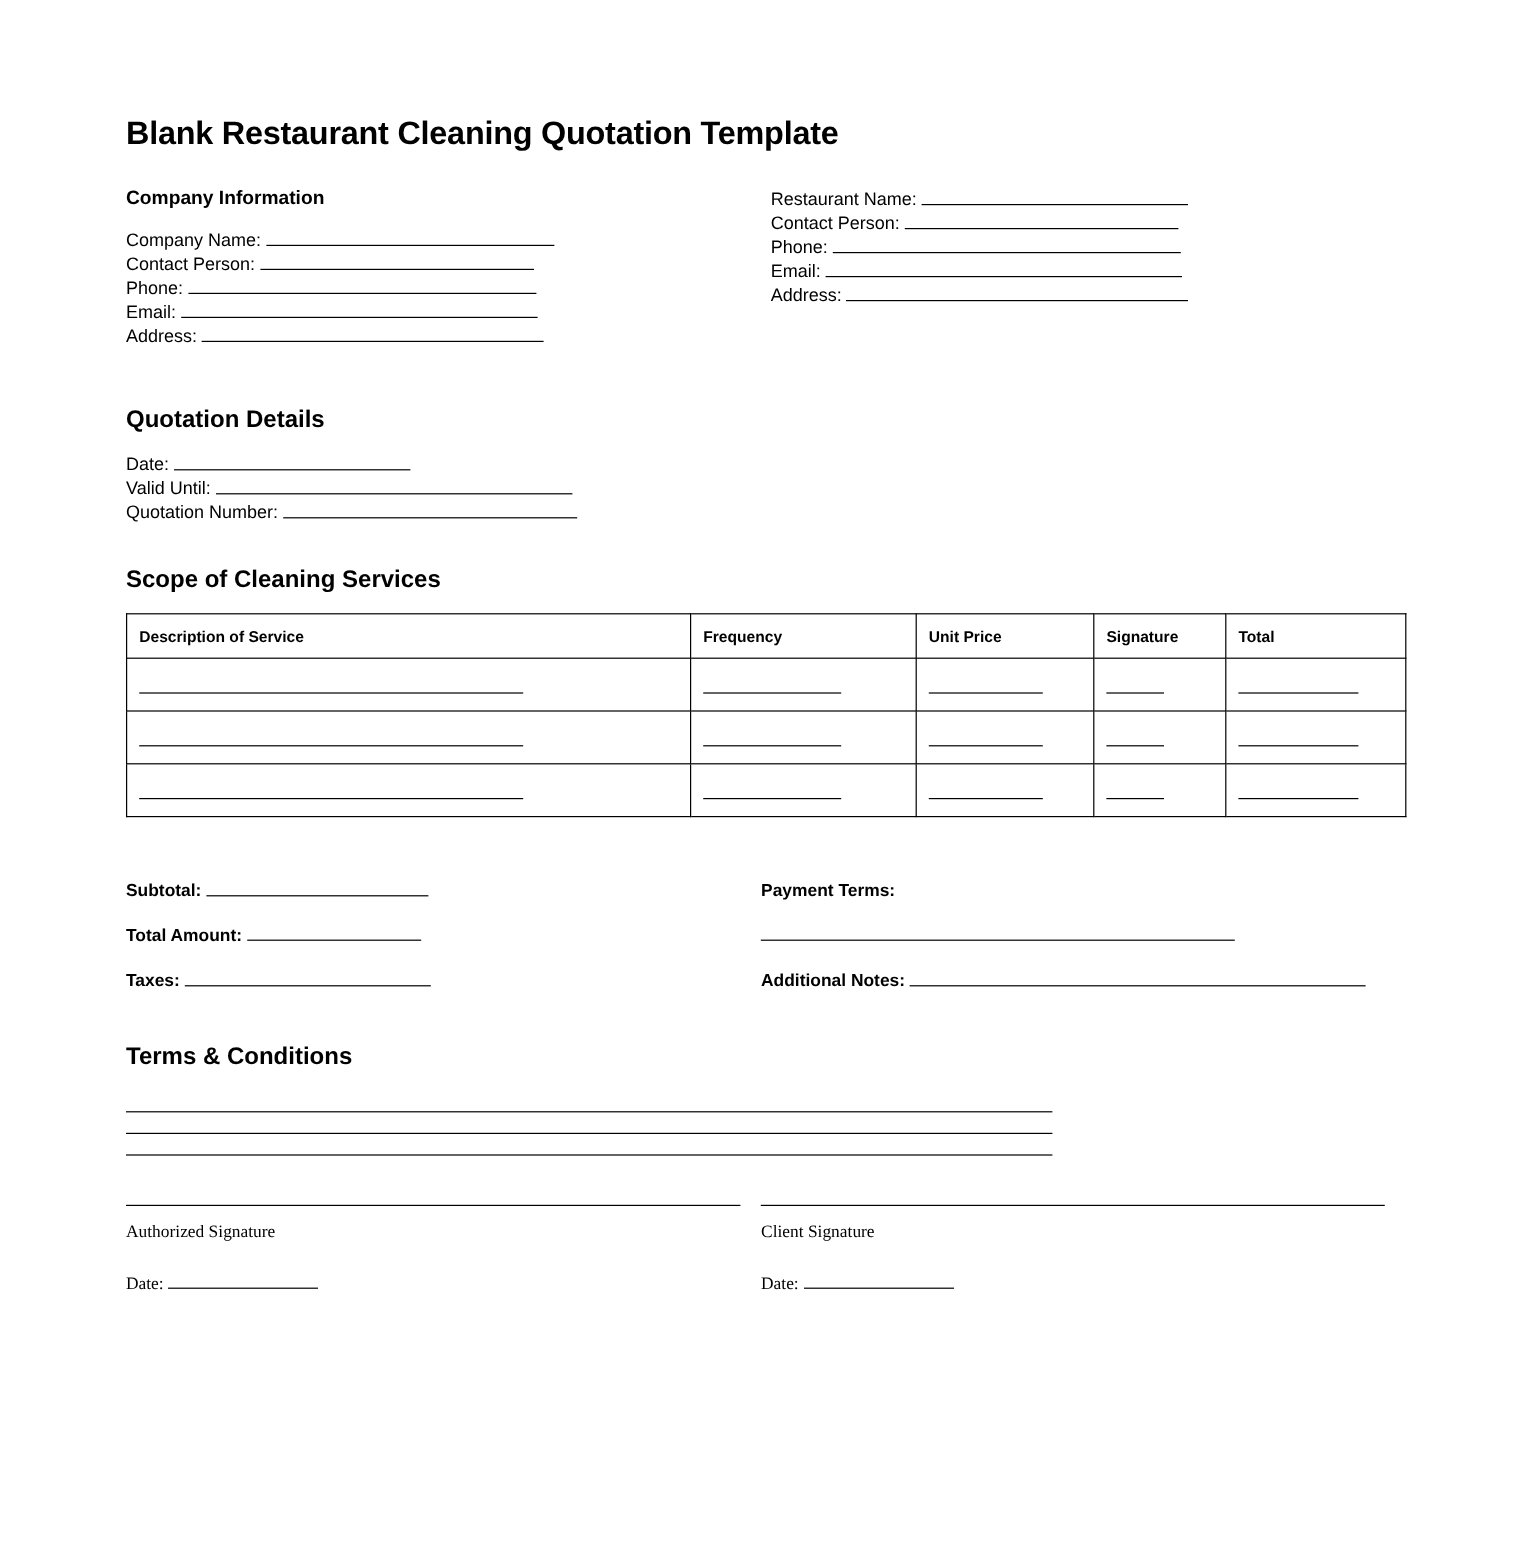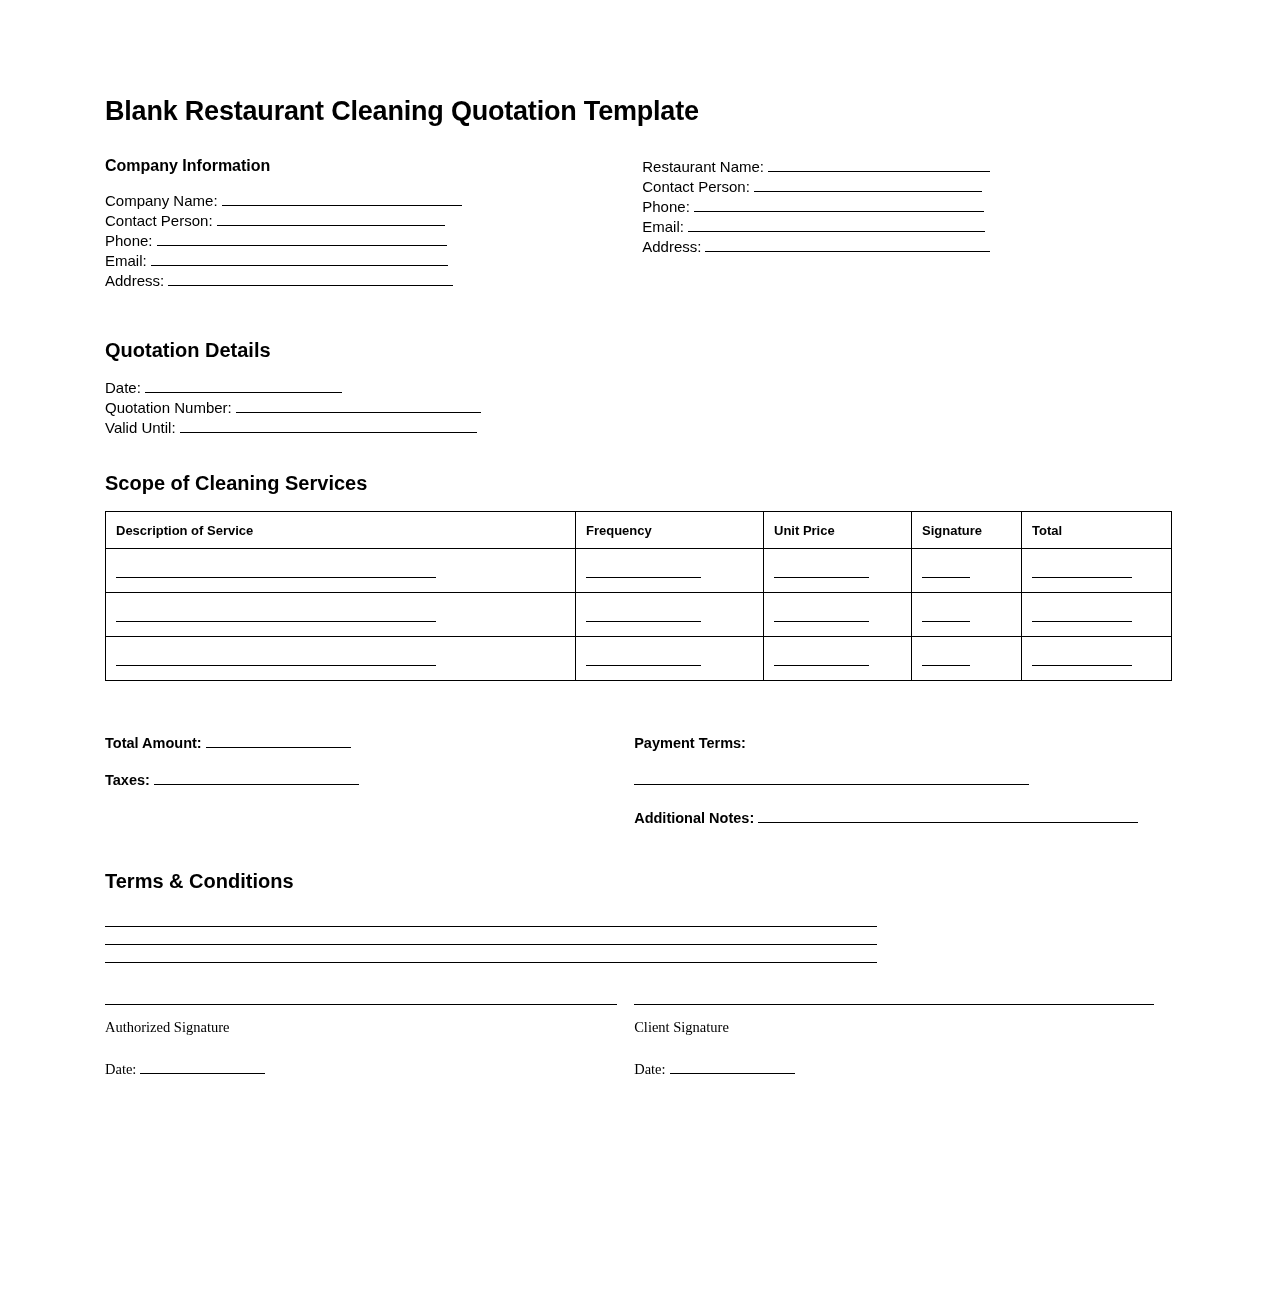--- a/index.html
+++ b/index.html
@@ -182,22 +182,22 @@
       <p class="field-row"><span class="field-label">Email:</span><span class="blank b-300"></span></p>
       <p class="field-row"><span class="field-label">Address:</span><span class="blank b-285"></span></p>
     </div>
   </div>
 
   <div class="spacer-48"></div>
 
   <div>
     <h2 class="section-title">Quotation Details</h2>
     <p class="field-row"><span class="field-label">Date:</span><span class="blank b-200"></span></p>
+    <p class="field-row"><span class="field-label">Valid Until:</span><span class="blank b-300"></span></p>
     <p class="field-row"><span class="field-label">Quotation Number:</span><span class="blank b-245"></span></p>
-    <p class="field-row"><span class="field-label">Valid Until:</span><span class="blank b-300"></span></p>
   </div>
 
   <div class="spacer-34"></div>
 
   <div>
     <h2 class="section-title">Scope of Cleaning Services</h2>
     <table class="services">
       <colgroup>
         <col style="width:470px">
         <col style="width:188px">
@@ -265,20 +265,21 @@
           <td>
               <span class="cellblank cb-100"></span>
             </td>
         </tr>
       </tbody>
     </table>
   </div>
 
   <div class="totals-wrap">
     <div class="totals-left">
+      <p class="bold-field"><span>Subtotal:</span><span class="bf-blank bb-185"></span></p>
       <p class="bold-field"><span>Total Amount:</span><span class="bf-blank bb-145"></span></p>
       <p class="bold-field"><span>Taxes:</span><span class="bf-blank bb-205"></span></p>
     </div>
     <div class="totals-right">
       <p class="bold-field"><span>Payment Terms:</span></p>
       <p class="bold-field"><span class="bf-blank bb-395" style="margin-left:0"></span></p>
       <p class="bold-field"><span>Additional Notes:</span><span class="bf-blank bb-380"></span></p>
     </div>
   </div>
 

